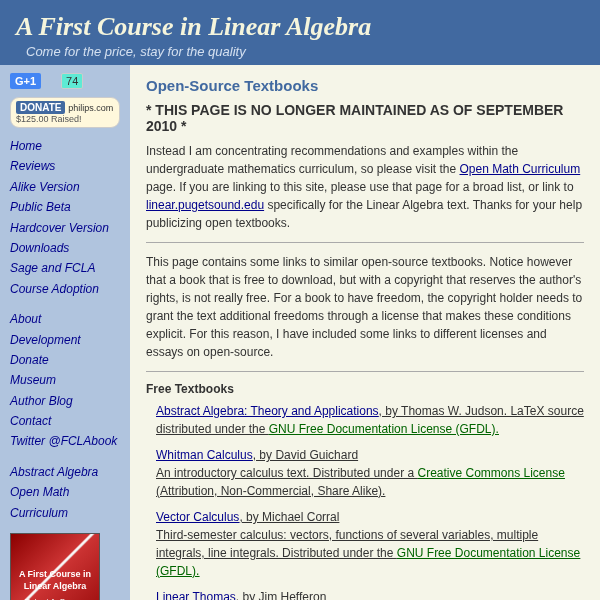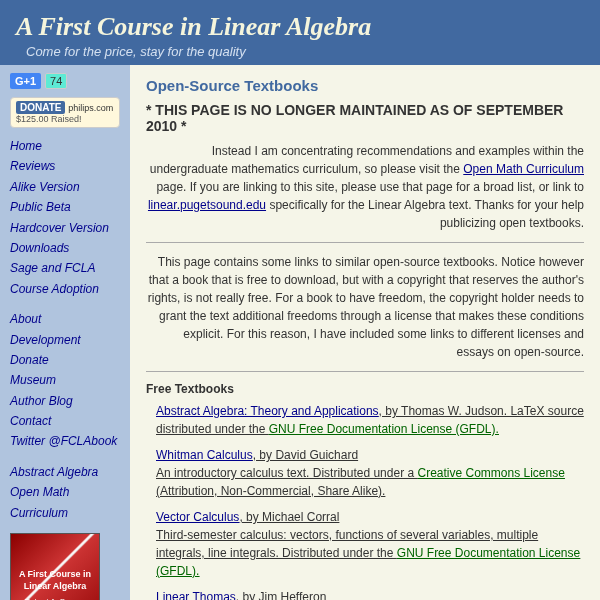--- a/index.html
+++ b/index.html
@@ -45,21 +45,21 @@
     .sidebar-section a {
       display: block;
       color: #00008b;
       text-decoration: none;
       line-height: 1.7;
       font-size: 12px;
     }
     #google-widget {
       display: flex;
       align-items: center;
-      gap: 4px;
+      gap: 20px;
       margin-bottom: 8px;
     }
     .g1-btn {
       background: #4285f4;
       color: white;
       font-size: 11px;
       padding: 2px 5px;
       border-radius: 2px;
       font-weight: bold;
       display: inline-block;
@@ -68,21 +68,21 @@
       background: #5eead4;
       border: 1px solid #ccc;
       font-size: 11px;
       padding: 1px 4px;
       border-radius: 2px;
       color: #333;
     }
     .donate-widget {
       background: #fff8dc;
       border: 1px solid #ccc;
-      border-radius: 4px;
+      border-radius: 9px;
       padding: 3px 5px;
       margin-bottom: 8px;
       font-size: 10px;
     }
     .donate-widget .donate-btn {
       background: #4169a0;
       color: white;
       font-size: 10px;
       font-weight: bold;
       padding: 1px 4px;
@@ -126,21 +126,20 @@
       font-weight: bold;
       font-size: 14px;
       color: #333;
       margin-bottom: 8px;
     }
     .main-text {
       font-size: 12px;
       color: #333;
       line-height: 1.5;
       margin-bottom: 10px;
-      text-align: right;
     }
     .main-text a {
       color: #00008b;
     }
     hr {
       border: none;
       border-top: 1px solid #aaa;
       margin: 10px 0;
     }
     h3 {

